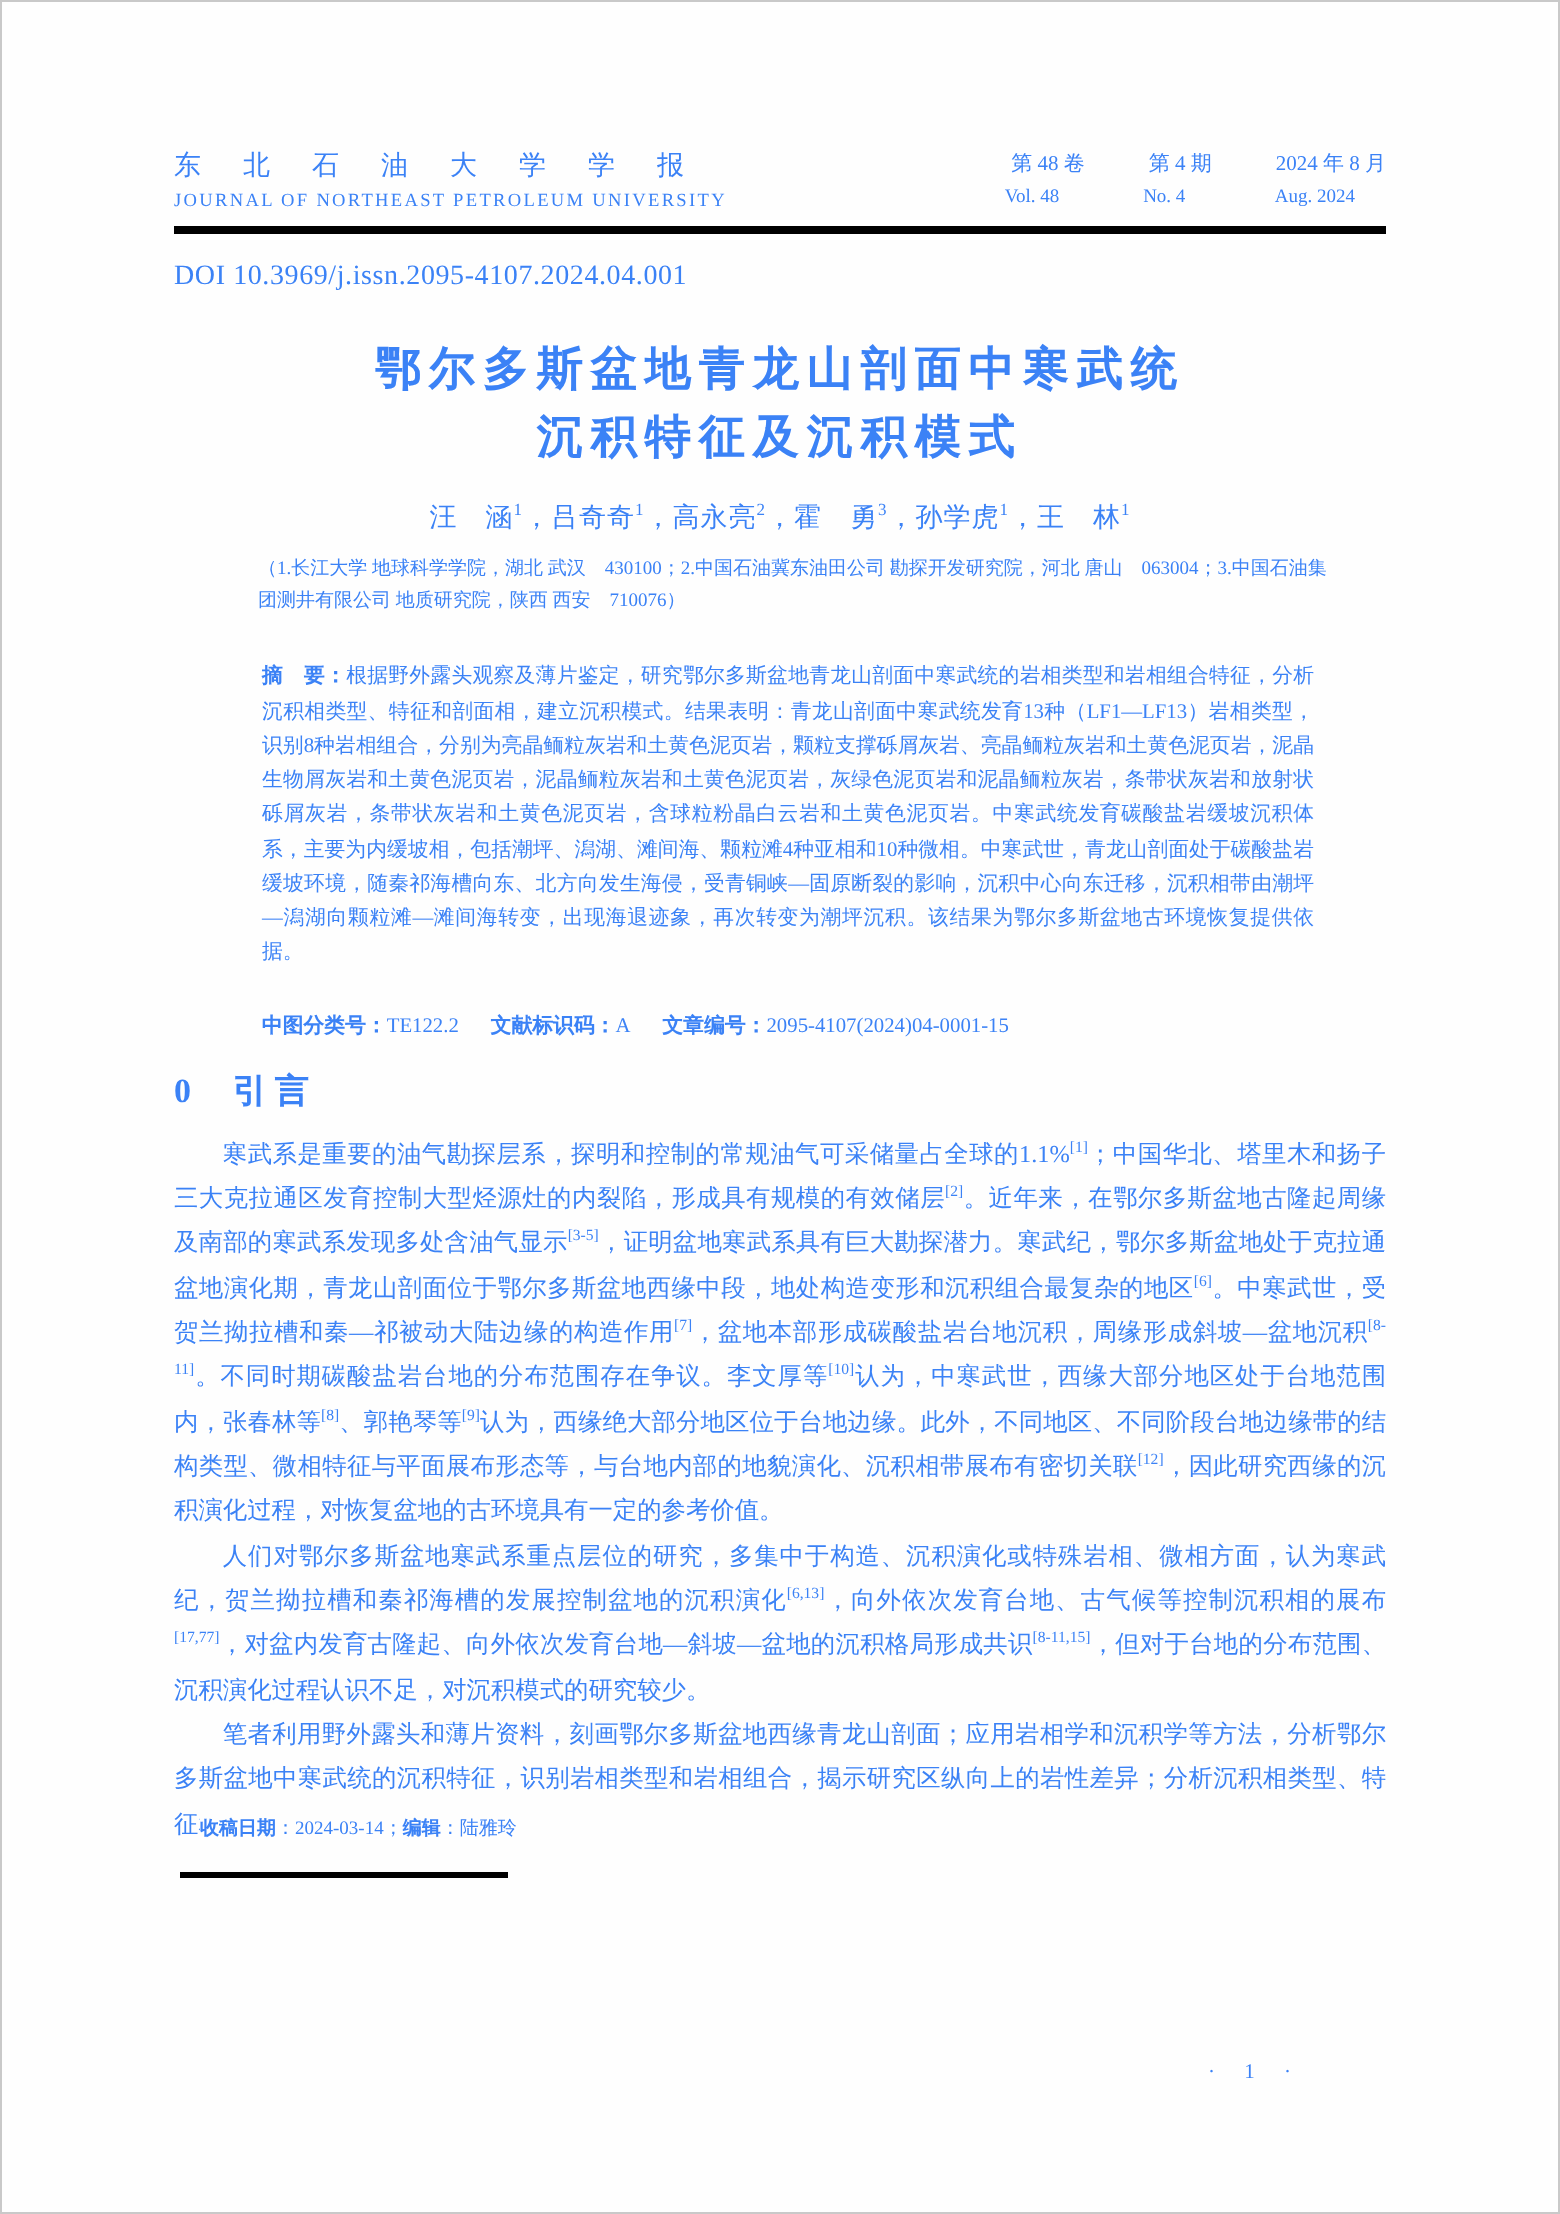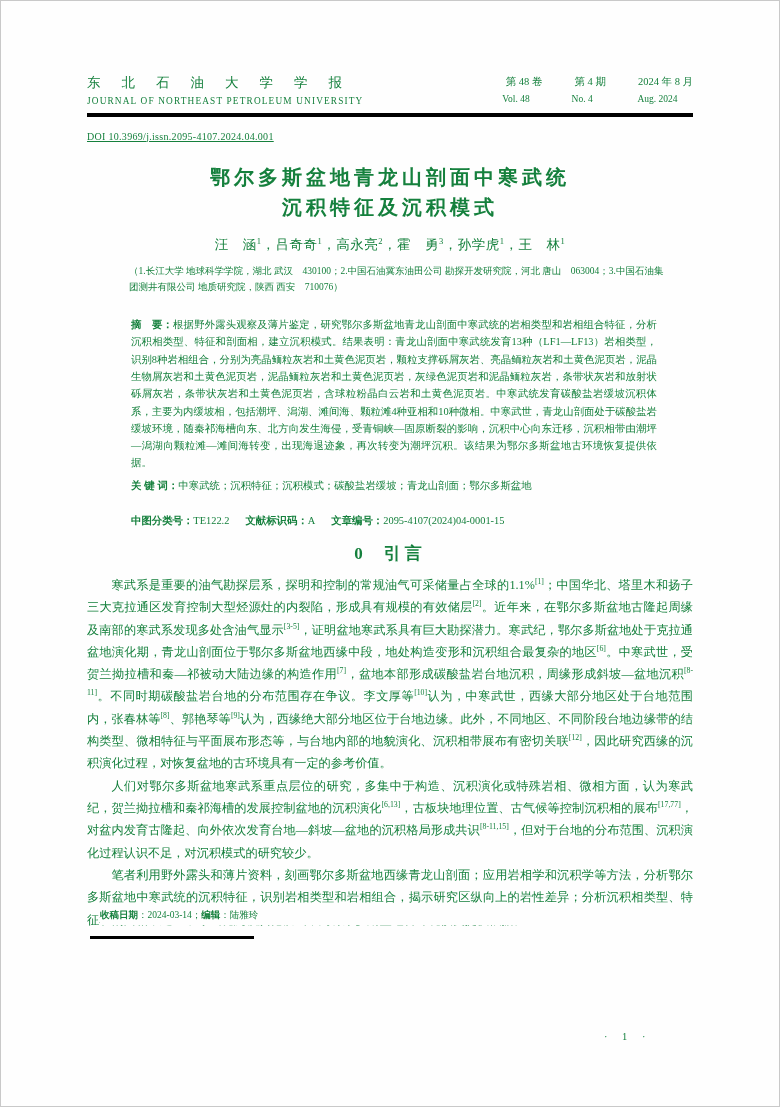--- a/index.html
+++ b/index.html
@@ -4,55 +4,55 @@
 <style>
   * { margin:0; padding:0; box-sizing:border-box; }
   html,body { background:#ffffff; }
   .page {
     position:relative;
     width:780px; height:1107px;
     margin:0 auto;
     background:#fefefe;
     outline:1px solid #c9c9c9; outline-offset:-1px;
     overflow:hidden;
-    color:#15803d;
+    color:#3b82f6;
     font-family:"Liberation Serif","DejaVu Serif",serif;
   }
   .content { padding:74px 87px 0 87px; }
 
   
   .header { display:flex; justify-content:space-between; align-items:flex-start; }
   .jname-cn { font-size:13.5px; letter-spacing:21px; white-space:nowrap; font-weight:500; }
   .jname-en { font-size:9.3px; letter-spacing:1.15px; margin-top:4px; white-space:nowrap; }
   .header-right { display:grid; grid-template-columns:auto auto auto; column-gap:16px; text-align:center; margin-top:1px; }
   .vol-cn { font-size:10.5px; white-space:nowrap;margin-left:16px; }
   .vol-en { font-size:9.5px; margin-top:5px; white-space:nowrap; }
   .head-rule { height:3.5px; background:#000; margin-top:7px; }
 
-  .doi-line { margin-top:14px; font-size:10px; letter-spacing:0.3px;text-decoration:underline; }
+  .doi-line { margin-top:14px; font-size:14px; letter-spacing:0.3px; }
 
   
   .article-title {
     margin-top:20px; text-align:center;
     font-family:"Liberation Sans","DejaVu Sans",sans-serif;
-    font-weight:700; font-size:20px; line-height:1.52; letter-spacing:4px;
+    font-weight:700; font-size:23px; line-height:1.52; letter-spacing:4px;
   }
   .authors { margin-top:14px; text-align:center; font-size:13.5px; letter-spacing:0.5px; }
   .authors sup { font-size:8.5px; line-height:0; }
   .affiliations { margin-top:10px; padding-left:42px; padding-right:28px; font-size:9.5px; line-height:1.68;font-family:Liberation Serif, serif; }
 
   
   .abstract { margin-top:20px; padding-left:44px; padding-right:36px; font-size:10.4px; line-height:1.66; text-align:justify; }
   .b { font-weight:700; }
   .label-hei { font-weight:700; font-family:"Liberation Sans","DejaVu Sans",sans-serif; font-size:10.4px; }
   .keywords { margin-top:5px; padding-left:44px; padding-right:36px; font-size:10.4px; line-height:1.66; }
   .meta-row { margin-top:20px; padding-left:44px; display:flex; column-gap:16px; font-size:10.4px; white-space:nowrap; }
 
   
-  .section-heading { margin-top:14px; margin-bottom:9px; font-size:17px; letter-spacing:1px;text-align:center; }
+  .section-heading { margin-top:14px; margin-bottom:9px; font-size:17px; letter-spacing:1px; }
   .section-heading .num { display:inline-block; }
   .section-heading .txt { display:inline-block; margin-left:20px; letter-spacing:4px; }
   .para { font-size:12.2px; line-height:1.83; text-align:justify; text-indent:2em; }
   .para sup { font-size:7.8px; line-height:0; }
 
   
   .footnote-sep { position:absolute; left:90px; top:936px; width:164px; height:2.5px; background:#000; }
   .footnotes { position:absolute; left:100px; right:64px; top:905px; font-size:9.5px; line-height:2.05; background:#fefefe; }
   .footnotes .label-hei { font-size:9.5px; }
   .page-num { position:absolute; top:1031px; left:604px; font-size:10.5px; letter-spacing:6px; white-space:nowrap; }
@@ -90,34 +90,31 @@
     <h1 class="article-title">
       <span>鄂尔多斯盆地青龙山剖面中寒武统</span><br>
       <span>沉积特征及沉积模式</span>
     </h1>
     <div class="authors"><span>汪　涵</span><sup>1</sup><span>，吕奇奇</span><sup>1</sup><span>，高永亮</span><sup>2</sup><span>，霍　勇</span><sup>3</sup><span>，孙学虎</span><sup>1</sup><span>，王　林</span><sup>1</sup></div>
     <div class="affiliations">（1.长江大学 地球科学学院，湖北 武汉　430100；2.中国石油冀东油田公司 勘探开发研究院，河北 唐山　063004；3.中国石油集团测井有限公司 地质研究院，陕西 西安　710076）</div>
 
     <div class="abstract">
       <span class="label-hei">摘　要：</span><span>根据野外露头观察及薄片鉴定，研究鄂尔多斯盆地青龙山剖面中寒武统的岩相类型和岩相组合特征，分析沉积相类型、特征和剖面相，建立沉积模式。结果表明：青龙山剖面中寒武统发育13种（LF1—LF13）岩相类型，识别8种岩相组合，分别为亮晶鲕粒灰岩和土黄色泥页岩，颗粒支撑砾屑灰岩、亮晶鲕粒灰岩和土黄色泥页岩，泥晶生物屑灰岩和土黄色泥页岩，泥晶鲕粒灰岩和土黄色泥页岩，灰绿色泥页岩和泥晶鲕粒灰岩，条带状灰岩和放射状砾屑灰岩，条带状灰岩和土黄色泥页岩，含球粒粉晶白云岩和土黄色泥页岩。中寒武统发育碳酸盐岩缓坡沉积体系，主要为内缓坡相，包括潮坪、潟湖、滩间海、颗粒滩4种亚相和10种微相。中寒武世，青龙山剖面处于碳酸盐岩缓坡环境，随秦祁海槽向东、北方向发生海侵，受青铜峡—固原断裂的影响，沉积中心向东迁移，沉积相带由潮坪—潟湖向颗粒滩—滩间海转变，出现海退迹象，再次转变为潮坪沉积。该结果为鄂尔多斯盆地古环境恢复提供依据。</span>
     </div>
-    <div class="keywords">
-      <span class="label-hei">关 键 词：</span><span>中寒武统；沉积特征；沉积模式；碳酸盐岩缓坡；青龙山剖面；鄂尔多斯盆地</span>
-    </div>
     <div class="meta-row">
       <span><span class="label-hei">中图分类号：</span><span>TE122.2</span></span>
       <span><span class="label-hei">文献标识码：</span><span>A</span></span>
       <span><span class="label-hei">文章编号：</span><span>2095-4107(2024)04-0001-15</span></span>
     </div>
 
     <h2 class="section-heading">
       <span class="num">0</span><span class="txt">引言</span>
     </h2>
     <p class="para"><span>寒武系是重要的油气勘探层系，探明和控制的常规油气可采储量占全球的1.1%</span><sup>[1]</sup><span>；中国华北、塔里木和扬子三大克拉通区发育控制大型烃源灶的内裂陷，形成具有规模的有效储层</span><sup>[2]</sup><span>。近年来，在鄂尔多斯盆地古隆起周缘及南部的寒武系发现多处含油气显示</span><sup>[3-5]</sup><span>，证明盆地寒武系具有巨大勘探潜力。寒武纪，鄂尔多斯盆地处于克拉通盆地演化期，青龙山剖面位于鄂尔多斯盆地西缘中段，地处构造变形和沉积组合最复杂的地区</span><sup>[6]</sup><span>。中寒武世，受贺兰拗拉槽和秦—祁被动大陆边缘的构造作用</span><sup>[7]</sup><span>，盆地本部形成碳酸盐岩台地沉积，周缘形成斜坡—盆地沉积</span><sup>[8-11]</sup><span>。不同时期碳酸盐岩台地的分布范围存在争议。李文厚等</span><sup>[10]</sup><span>认为，中寒武世，西缘大部分地区处于台地范围内，张春林等</span><sup>[8]</sup><span>、郭艳琴等</span><sup>[9]</sup><span>认为，西缘绝大部分地区位于台地边缘。此外，不同地区、不同阶段台地边缘带的结构类型、微相特征与平面展布形态等，与台地内部的地貌演化、沉积相带展布有密切关联</span><sup>[12]</sup><span>，因此研究西缘的沉积演化过程，对恢复盆地的古环境具有一定的参考价值。</span></p>
-    <p class="para"><span>人们对鄂尔多斯盆地寒武系重点层位的研究，多集中于构造、沉积演化或特殊岩相、微相方面，认为寒武纪，贺兰拗拉槽和秦祁海槽的发展控制盆地的沉积演化</span><sup>[6,13]</sup><span>，古板块地理位置、古气候等控制沉积相的展布</span><sup>[17,77]</sup><span>，对盆内发育古隆起、向外依次发育台地—斜坡—盆地的沉积格局形成共识</span><sup>[8-11,15]</sup><span>，但对于台地的分布范围、沉积演化过程认识不足，对沉积模式的研究较少。</span></p>
+    <p class="para"><span>人们对鄂尔多斯盆地寒武系重点层位的研究，多集中于构造、沉积演化或特殊岩相、微相方面，认为寒武纪，贺兰拗拉槽和秦祁海槽的发展控制盆地的沉积演化</span><sup>[6,13]</sup><span>，向外依次发育台地、古气候等控制沉积相的展布</span><sup>[17,77]</sup><span>，对盆内发育古隆起、向外依次发育台地—斜坡—盆地的沉积格局形成共识</span><sup>[8-11,15]</sup><span>，但对于台地的分布范围、沉积演化过程认识不足，对沉积模式的研究较少。</span></p>
     <p class="para"><span>笔者利用野外露头和薄片资料，刻画鄂尔多斯盆地西缘青龙山剖面；应用岩相学和沉积学等方法，分析鄂尔多斯盆地中寒武统的沉积特征，识别岩相类型和岩相组合，揭示研究区纵向上的岩性差异；分析沉积相类型、特征和剖面相，建立中寒武统沉积演化模式，为鄂尔多斯盆地古环境恢复提供依据。</span></p>
   </div>
 
   <div class="footnote-sep"></div>
   <div class="footnotes">
     <div><span class="b label-hei">收稿日期</span><span>：2024-03-14；</span><span class="b label-hei">编辑</span><span>：陆雅玲</span></div>
   </div>
 
   <div class="page-num">· 1 ·</div>
 </div>

